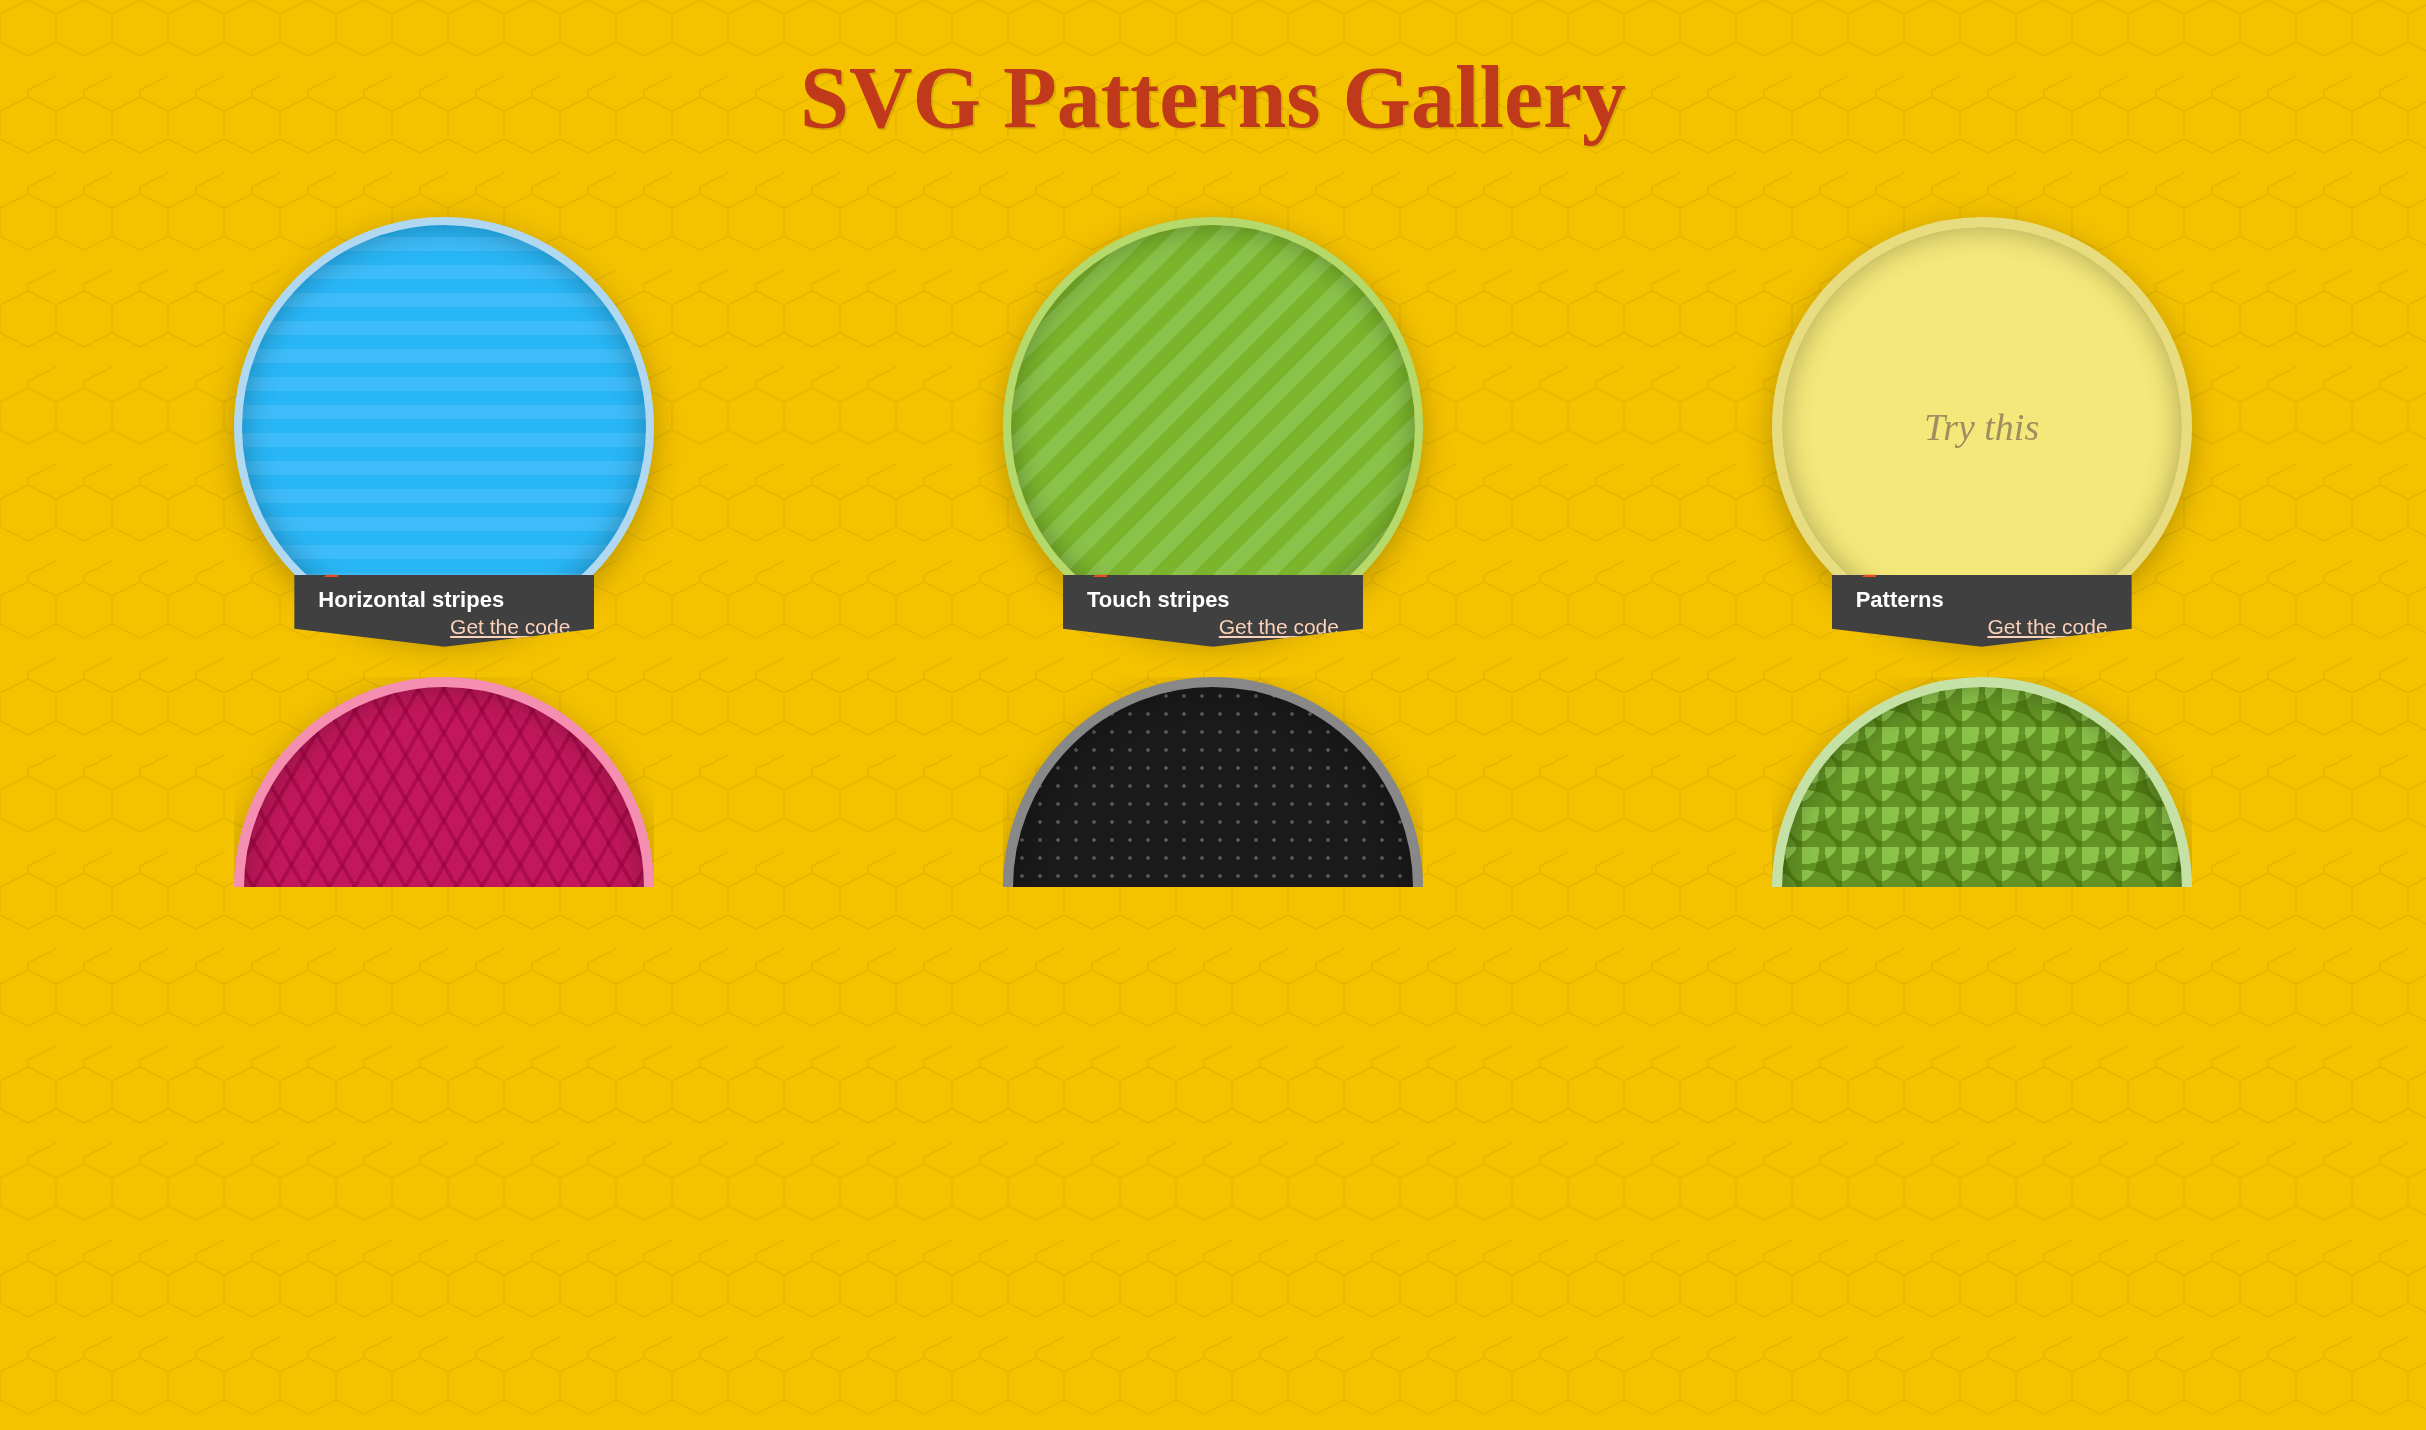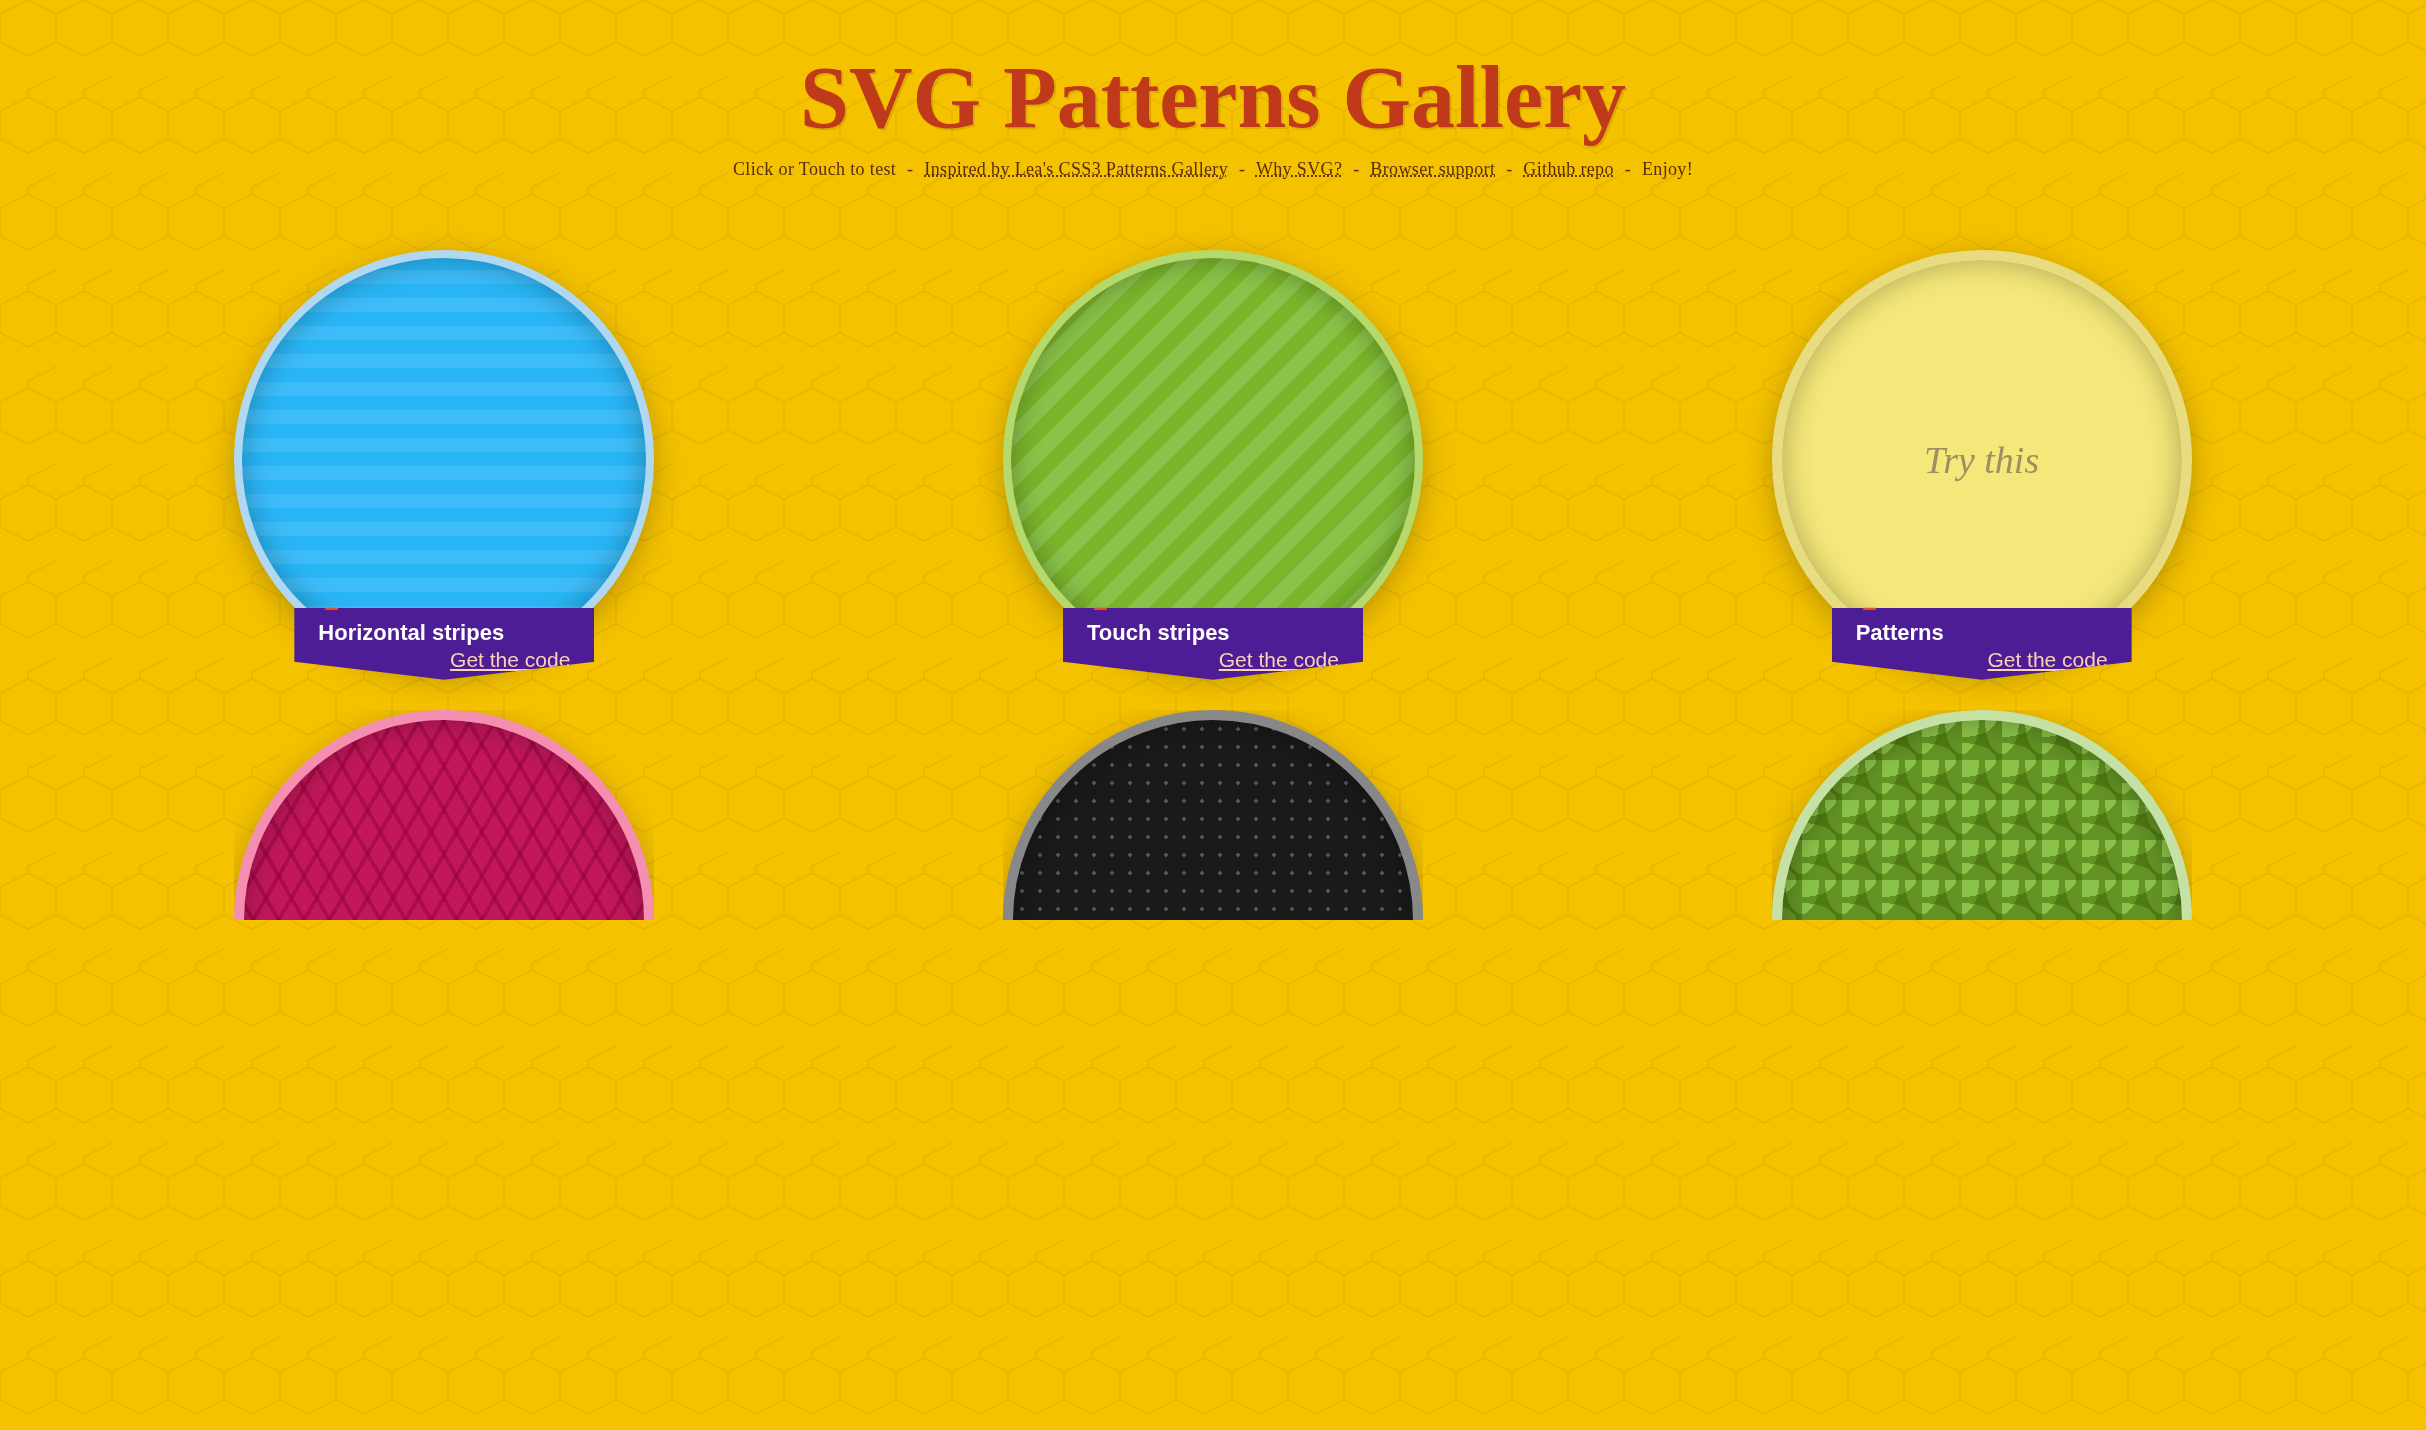--- a/index.html
+++ b/index.html
@@ -162,21 +162,21 @@
       background-size: 40px 40px, 40px 40px;
       background-position: 0 0, 20px 20px;
       border: 10px solid #c5e1a5;
     }
 
     .label-tag {
       position: absolute;
       bottom: -10px;
       left: 50%;
       transform: translateX(-50%);
-      background-color: #4c1d95;
+      background-color: #404040;
       color: white;
       padding: 12px 24px 8px;
       min-width: 300px;
       clip-path: polygon(0 0, 100% 0, 100% 75%, 50% 100%, 0 75%);
       text-align: left;
       z-index: 10;
     }
 
     .label-tag::before {
       content: '';
@@ -226,33 +226,20 @@
       <polygon points="28,0 56,14 56,42 28,56 0,42 0,14" fill="none" stroke="#b89000" stroke-width="1.5"></polygon>
       <polygon points="28,56 56,70 56,97 28,111 0,97 0,70" fill="none" stroke="#b89000" stroke-width="1.5" transform="translate(28,20)"></polygon>
     </pattern>
   </defs>
   <rect width="100%" height="100%" fill="url(#hc)"></rect>
 </svg>
 
 <div class="page-wrapper">
   <header>
     <h1 class="page-title">SVG Patterns Gallery</h1>
-    <p class="subtitle">
-      <span>Click or Touch to test</span>
-      <span class="sep">-</span>
-      <a href="#">Inspired by Lea's CSS3 Patterns Gallery</a>
-      <span class="sep">-</span>
-      <a href="#">Why SVG?</a>
-      <span class="sep">-</span>
-      <a href="#">Browser support</a>
-      <span class="sep">-</span>
-      <a href="#">Github repo</a>
-      <span class="sep">-</span>
-      <span>Enjoy!</span>
-    </p>
   </header>
 
   <div class="gallery-grid">
 
     <div class="pattern-cell">
       <div class="circle-wrapper">
         <div class="circle-pattern pattern-horiz-stripes"></div>
         <div class="label-tag">
           <span class="label-name">Horizontal stripes</span>
           <a href="#" class="label-link">Get the code</a>

